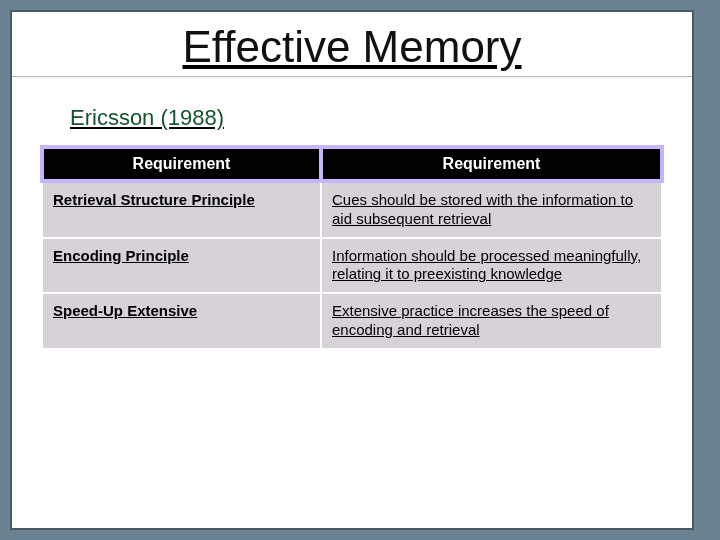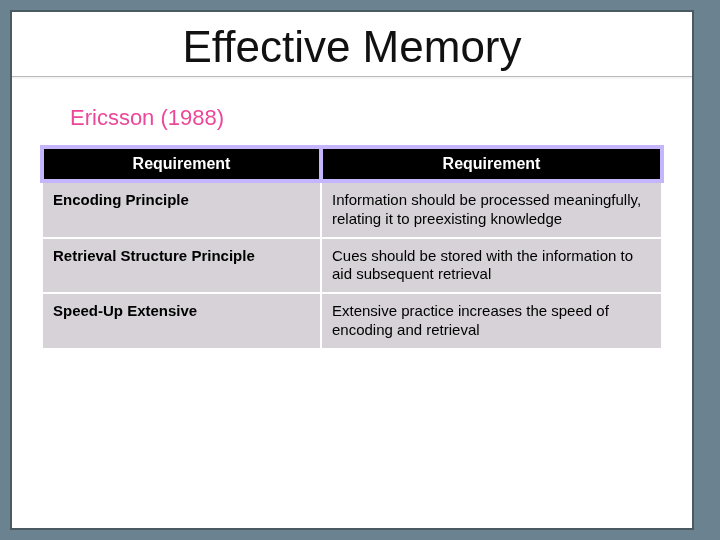--- a/index.html
+++ b/index.html
@@ -9,20 +9,21 @@
     height: 540px;
     font-family: Arial, Helvetica, sans-serif;
     background: #6b8290;
   }
   .slide-outer {
     box-sizing: border-box;
     width: 704px;
     height: 540px;
     background: #6b8290;
     padding: 10px;
+    text-decoration: underline;
   }
   .slide {
     box-sizing: border-box;
     width: 100%;
     height: 100%;
     background: #ffffff;
     border: 2px solid #4a5a63;
     display: flex;
     flex-direction: column;
   }
@@ -39,21 +40,21 @@
     color: #111;
   }
   .content {
     flex: 1;
     padding: 28px 28px 12px 28px;
     display: flex;
     flex-direction: column;
   }
   .subheading {
     font-size: 22px;
-    color: #ec4899;
+    color: #14532d;
     margin: 0 0 14px 30px;
   }
   table.data {
     width: 100%;
     border-collapse: collapse;
     table-layout: fixed;
   }
   table.data col.req { width: 45%; }
   table.data col.desc { width: 55%; }
   table.data th {
@@ -101,26 +102,26 @@
             <col class="desc">
         </colgroup>
         <thead>
           <tr>
             <th>Requirement</th>
             <th>Requirement</th>
           </tr>
         </thead>
         <tbody>
           <tr>
+            <td class="req-cell">Retrieval Structure Principle</td>
+            <td>Cues should be stored with the information to aid subsequent retrieval</td>
+          </tr>
+          <tr>
             <td class="req-cell">Encoding Principle</td>
             <td>Information should be processed meaningfully, relating it to preexisting knowledge</td>
-          </tr>
-          <tr>
-            <td class="req-cell">Retrieval Structure Principle</td>
-            <td>Cues should be stored with the information to aid subsequent retrieval</td>
           </tr>
           <tr>
             <td class="req-cell">Speed-Up Extensive</td>
             <td>Extensive practice increases the speed of encoding and retrieval</td>
           </tr>
         </tbody>
       </table>
 
     </div>
   </div>

